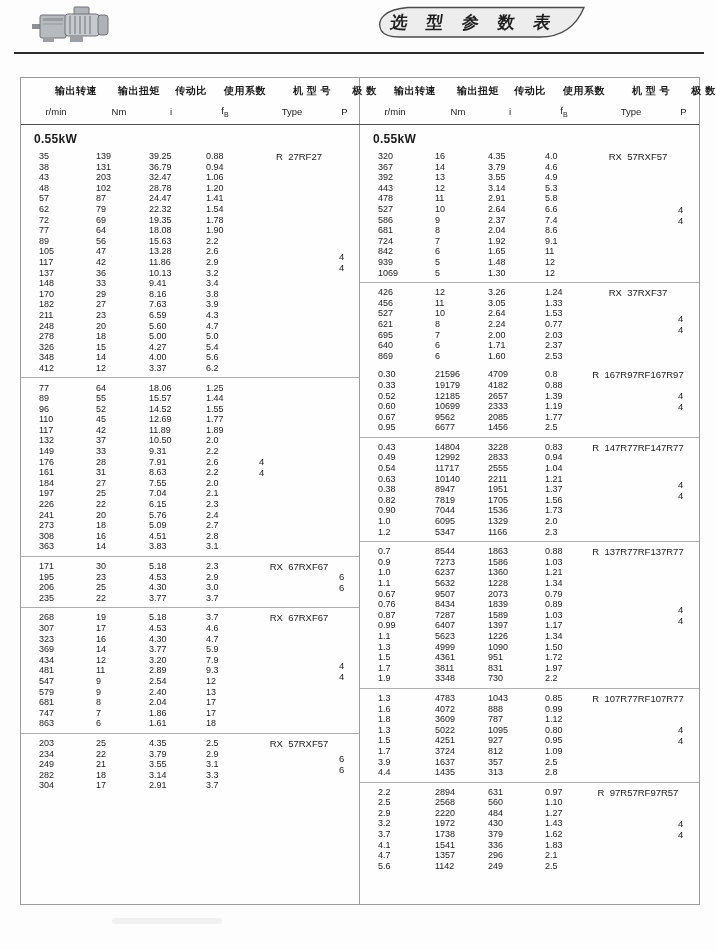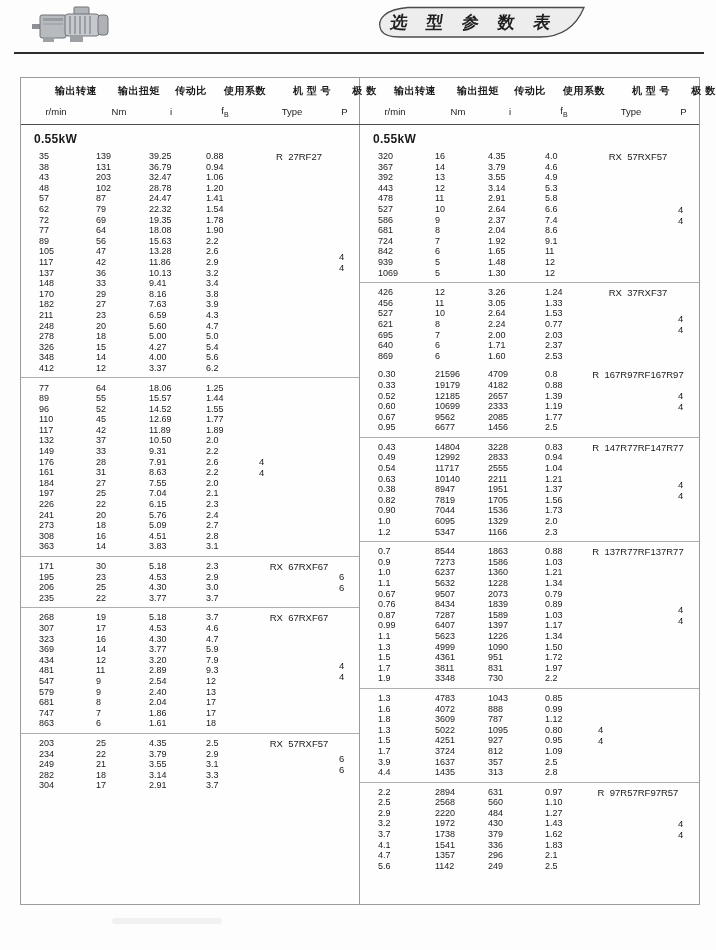--- a/index.html
+++ b/index.html
@@ -933,20 +933,24 @@
                 <span>357</span>
                 <span>2.5</span>
               </div>
               <div class="row">
                 <span>4.4</span>
                 <span>1435</span>
                 <span>313</span>
                 <span>2.8</span>
               </div>
             </div>
+            <div class="typecol">
+              <div>R  107R77</div>
+              <div>RF107R77</div>
+            </div>
             <div class="polecol">
               <div>4</div>
               <div>4</div>
             </div>
           </div>
           <div class="block sep">
             <div class="rows">
               <div class="row">
                 <span>2.2</span>
                 <span>2894</span>

